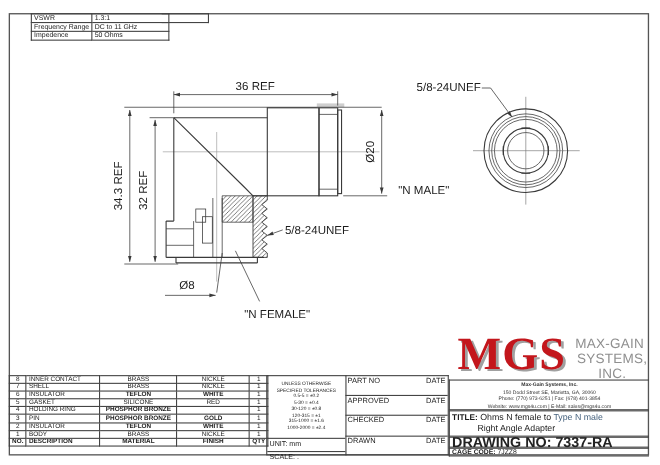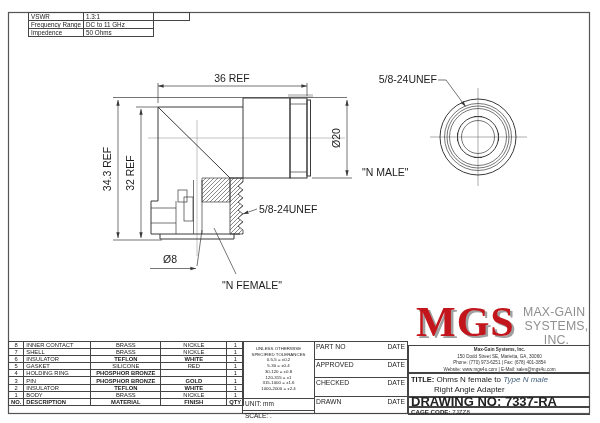--- a/index.html
+++ b/index.html
@@ -32,21 +32,21 @@
   #appr .arow{height:17.2px;border-bottom:1px solid #444;position:relative;font-size:6.8px;}
   #appr .arow:last-child{border-bottom:none;}
   #appr .lab{position:absolute;left:2px;top:1px;}
   #appr .dat{position:absolute;right:2px;top:1px;}
   
   .tb{left:408px;border:1px solid #444;border-right:none;}
   #addr{top:345px;width:182px;height:28px;text-align:center;font-size:4.6px;line-height:1.42;color:#333;padding-top:1px;}
   #addr .b1{font-weight:bold;}
   #ttl{top:373px;width:182px;height:24px;font-size:8px;line-height:1.25;padding:1px 2px;}
   #ttl .tl{font-weight:bold;font-size:7.5px;margin-top:47px;}
-  #ttl .blue{color:var(--link-blue,#46627e);font-style:italic;}
+  #ttl .blue{color:var(--link-blue,#46627e);}
   #ttl .l2{margin-left:23px;}
   #dno{top:397px;width:182px;height:9.5px;font-size:13px;line-height:8px;padding:0 2px;font-weight:bold;color:#222;}
   #cage{top:406.5px;width:182px;height:8.5px;font-size:6.2px;line-height:7px;padding:0 2px;}
   #cage .cl1{font-weight:bold;}
   
   #logo{left:412px;top:298px;width:178px;height:42px;}
   #logo .mgs{position:absolute;left:4px;top:0;font-family:"Liberation Serif",serif;font-weight:bold;
        font-size:42px;letter-spacing:1px;color:var(--logo-red,#c3161c);text-shadow:2.5px 2px 0 #a0a0a0;}
   #logo .nm{position:absolute;left:111px;color:var(--muted,#8f8f8f);font-size:12.3px;font-weight:500;letter-spacing:0.2px;}
   #logo .n1{top:7px;} #logo .n2{top:21px;text-align:center;}

